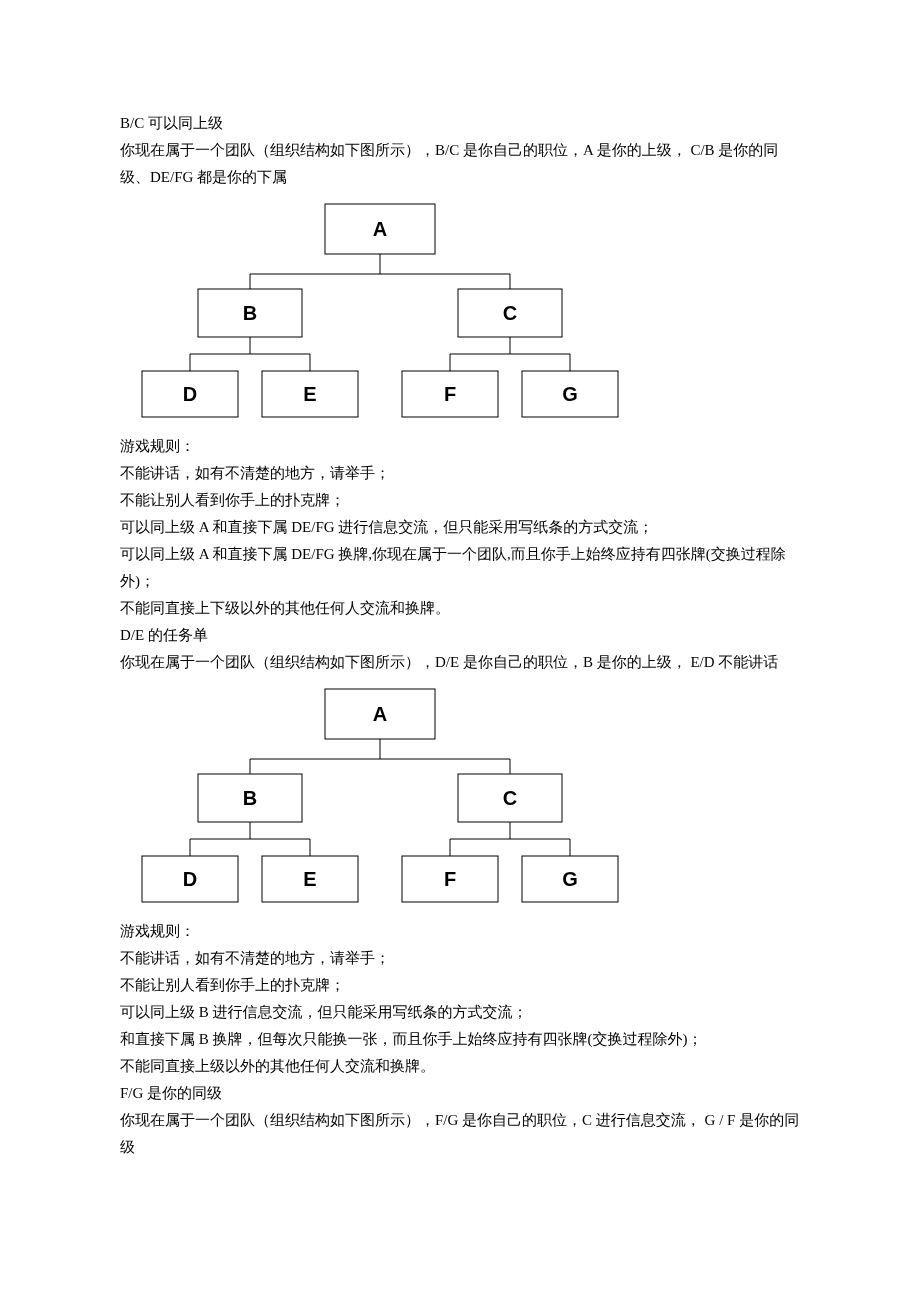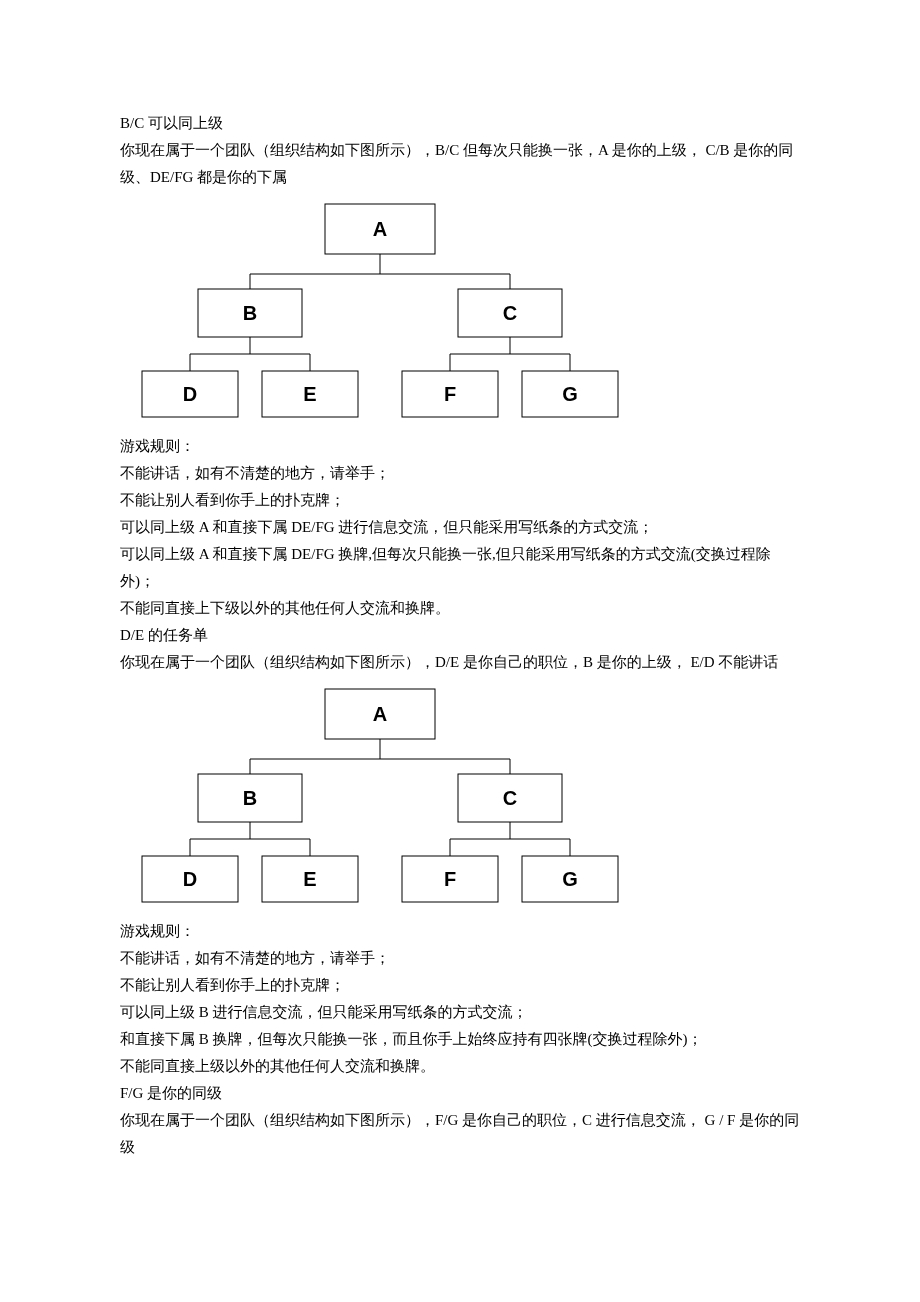--- a/index.html
+++ b/index.html
@@ -38,21 +38,21 @@
     .org-line {
       stroke: #000;
       stroke-width: 1;
       fill: none;
     }
   </style>
 </head>
 <body>
 
 <p class="para">B/C 可以同上级</p>
-<p class="para">你现在属于一个团队（组织结构如下图所示），B/C 但每次只能换一张，A 是你的上级， C/B 是你的同级、DE/FG 都是你的下属</p>
+<p class="para">你现在属于一个团队（组织结构如下图所示），B/C 是你自己的职位，A 是你的上级， C/B 是你的同级、DE/FG 都是你的下属</p>
 
 <div class="chart-container">
   <svg class="org-chart" width="520" height="230" viewBox="0 0 520 230">
 
     <rect class="org-box" x="205" y="5" width="110" height="50"></rect>
     <text class="org-label" x="260" y="30">A</text>
 
     <line class="org-line" x1="260" y1="55" x2="260" y2="75"></line>
     <line class="org-line" x1="130" y1="75" x2="390" y2="75"></line>
     <line class="org-line" x1="130" y1="75" x2="130" y2="90"></line>
@@ -81,21 +81,21 @@
     <text class="org-label" x="330" y="195">F</text>
     <rect class="org-box" x="402" y="172" width="96" height="46"></rect>
     <text class="org-label" x="450" y="195">G</text>
   </svg>
 </div>
 
 <p class="para">游戏规则：</p>
 <p class="para">不能讲话，如有不清楚的地方，请举手；</p>
 <p class="para">不能让别人看到你手上的扑克牌；</p>
 <p class="para">可以同上级 A 和直接下属 DE/FG 进行信息交流，但只能采用写纸条的方式交流；</p>
-<p class="para">可以同上级 A 和直接下属 DE/FG 换牌,但每次只能换一张,但只能采用写纸条的方式交流(交换过程除外)；</p>
+<p class="para">可以同上级 A 和直接下属 DE/FG 换牌,你现在属于一个团队,而且你手上始终应持有四张牌(交换过程除外)；</p>
 <p class="para">不能同直接上下级以外的其他任何人交流和换牌。</p>
 
 <p class="para">D/E 的任务单</p>
 <p class="para">你现在属于一个团队（组织结构如下图所示），D/E 是你自己的职位，B 是你的上级， E/D 不能讲话</p>
 
 <div class="chart-container">
   <svg class="org-chart" width="520" height="230" viewBox="0 0 520 230">
     <rect class="org-box" x="205" y="5" width="110" height="50"></rect>
     <text class="org-label" x="260" y="30">A</text>
     <line class="org-line" x1="260" y1="55" x2="260" y2="75"></line>

